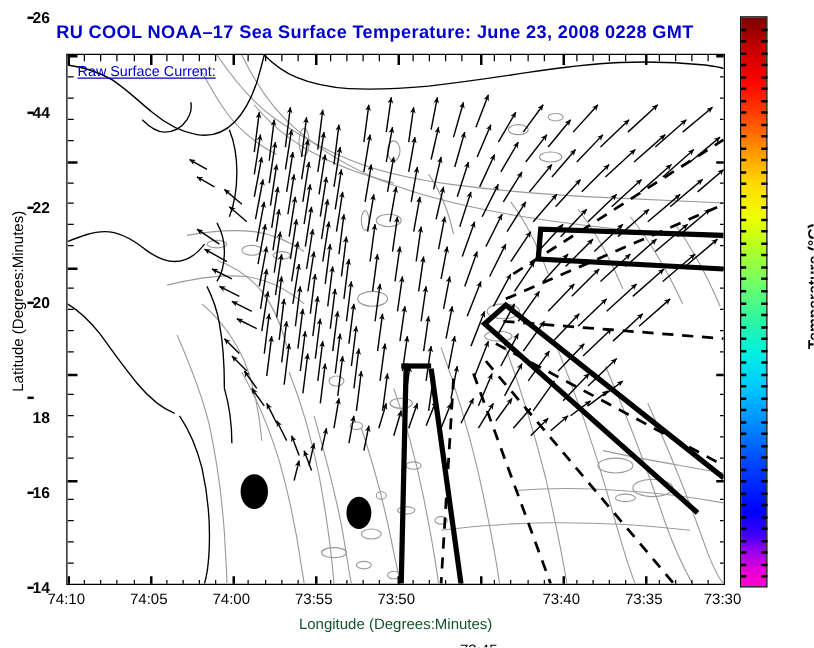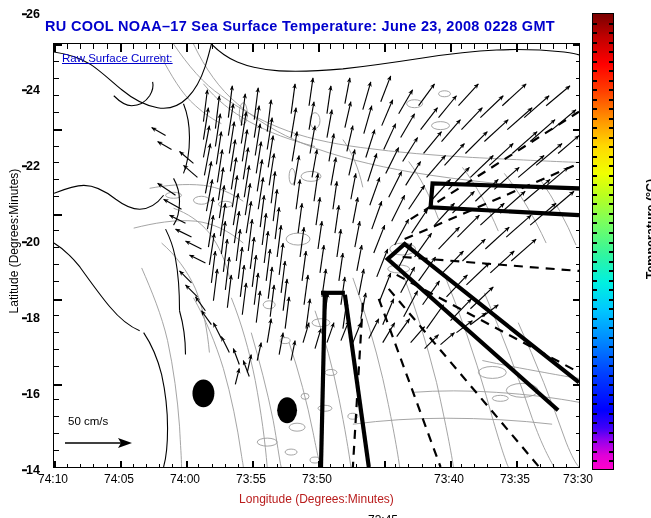--- a/index.html
+++ b/index.html
@@ -100,21 +100,21 @@
     transform: translateX(-50%);
     white-space: nowrap;
   }
   #xaxis-title {
     position: absolute;
     left: 53px;
     top: 492px;
     width: 527px;
     text-align: center;
     font-size: 12px;
-    color: #b91c1c;
+    color: #14532d;
   }
   #yaxis-title {
     position: absolute;
     left: -86px;
     top: 234px;
     width: 200px;
     text-align: center;
     font-size: 12px;
     color: #000000;
     transform: rotate(-90deg);
@@ -537,27 +537,20 @@
           <path d="M372,306 L386,292"></path>
         <path d="M388,302 L402,290"></path>
         <path d="M404,290 L420,278"></path>
           <path d="M418,282 L434,270"></path>
         <path d="M430,274 L446,262"></path>
       </g>
     </svg>
 
     <div class="annot" id="annot-line1">Raw Surface Current:</div>
 
-    <div id="scale-box">
-      <div id="scale-label">50 cm/s</div>
-      <svg id="scale-arrow" width="70" height="16" viewBox="0 0 70 16">
-        <line x1="1" y1="8" x2="58" y2="8" stroke="#000" stroke-width="1.4"></line>
-        <path d="M68,8 L54,3 L57,8 L54,13 Z" fill="#000"></path>
-      </svg>
-    </div>
   <div style="position: absolute; width: 1.5px; height: 8px; background: rgb(0, 0, 0); left: 0px; top: 417px;"></div>
       <div style="position: absolute; width: 1.5px; height: 8px; background: rgb(0, 0, 0); left: 0px; top: 0px;"></div>
       <div style="position: absolute; width: 1.5px; height: 8px; background: rgb(0, 0, 0); left: 66px; top: 417px;"></div>
       <div style="position: absolute; width: 1.5px; height: 8px; background: rgb(0, 0, 0); left: 66px; top: 0px;"></div>
       <div style="position: absolute; width: 1.5px; height: 8px; background: rgb(0, 0, 0); left: 132px; top: 417px;"></div>
       <div style="position: absolute; width: 1.5px; height: 8px; background: rgb(0, 0, 0); left: 132px; top: 0px;"></div>
       <div style="position: absolute; width: 1.5px; height: 8px; background: rgb(0, 0, 0); left: 198px; top: 417px;"></div>
       <div style="position: absolute; width: 1.5px; height: 8px; background: rgb(0, 0, 0); left: 198px; top: 0px;"></div>
       <div style="position: absolute; width: 1.5px; height: 8px; background: rgb(0, 0, 0); left: 264px; top: 417px;"></div>
       <div style="position: absolute; width: 1.5px; height: 8px; background: rgb(0, 0, 0); left: 264px; top: 0px;"></div>
@@ -802,27 +795,27 @@
       <div class="cb-minor" style="top: 438px;"></div>
       <div class="cb-minor right" style="top: 438px;"></div>
       <div class="cb-minor" style="top: 447px;"></div>
       <div class="cb-minor right" style="top: 447px;"></div>
     </div>
 
   <div>
     <div class="cb-majortick" style="top:14px;"></div>
     <div class="cbtick-label" style="top:14px;">26</div>
     <div class="cb-majortick" style="top:90px;"></div>
-    <div class="cbtick-label" style="top:90px;">24</div>
+    <div class="cbtick-label" style="top:90px;">44</div>
     <div class="cb-majortick" style="top:166px;"></div>
     <div class="cbtick-label" style="top:166px;">22</div>
     <div class="cb-majortick" style="top:242px;"></div>
     <div class="cbtick-label" style="top:242px;">20</div>
     <div class="cb-majortick" style="top:318px;"></div>
-    <div class="cbtick-label" style="top:318px;">18</div>
+    <div class="cbtick-label" style="top:334px;">18</div>
     <div class="cb-majortick" style="top:394px;"></div>
     <div class="cbtick-label" style="top:394px;">16</div>
     <div class="cb-majortick" style="top:470px;"></div>
     <div class="cbtick-label" style="top:470px;">14</div>
   </div>
 
   <div id="colorbar-title">Temperature (°C)</div>
 
 </div>
 

